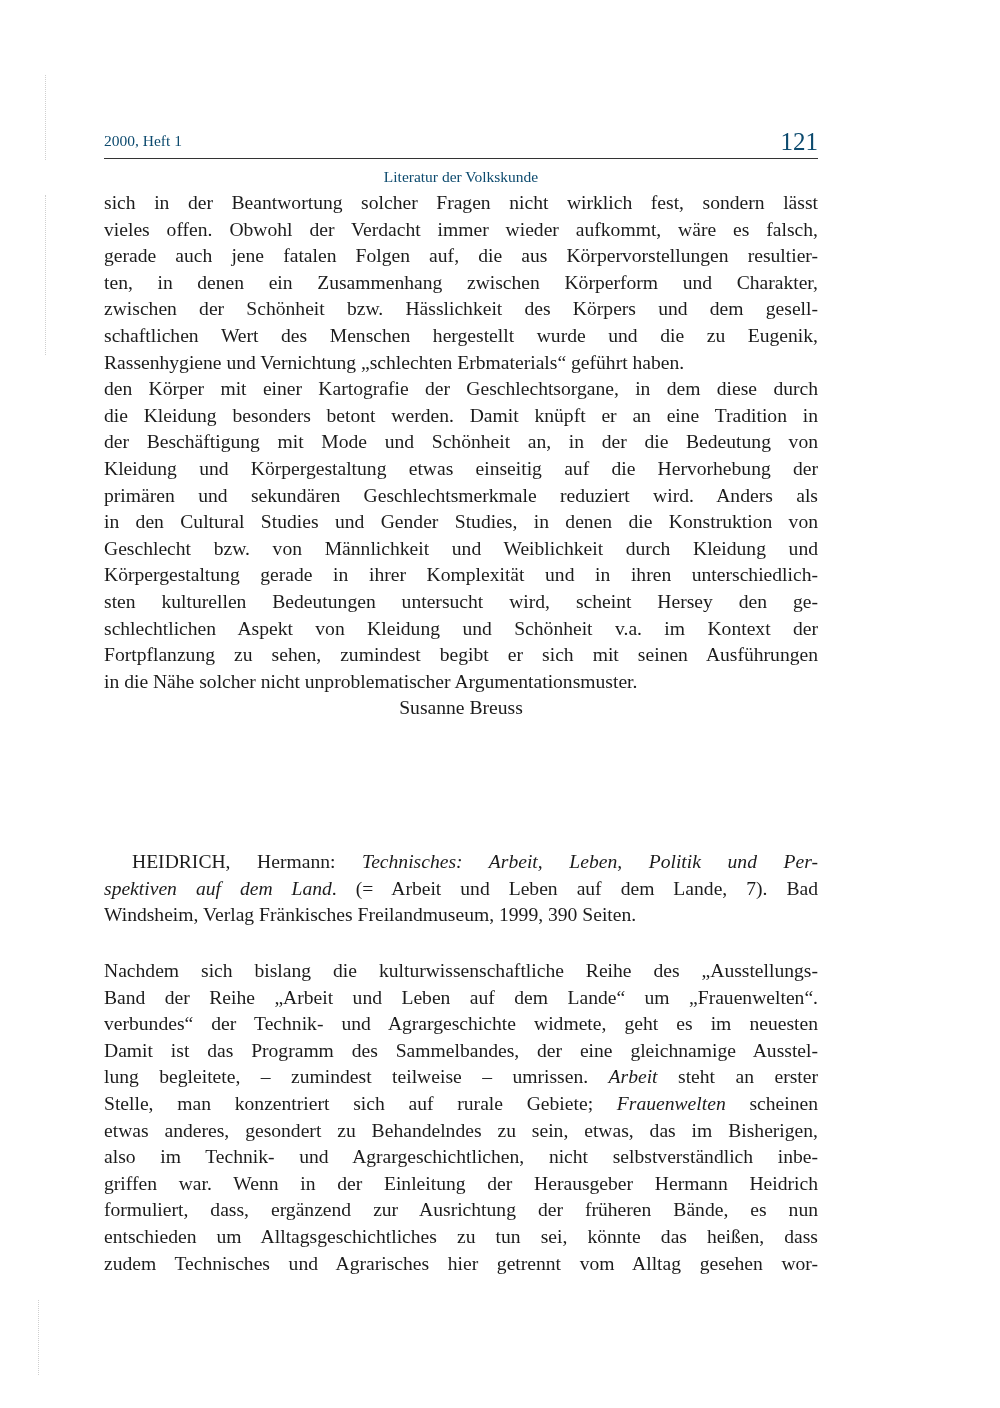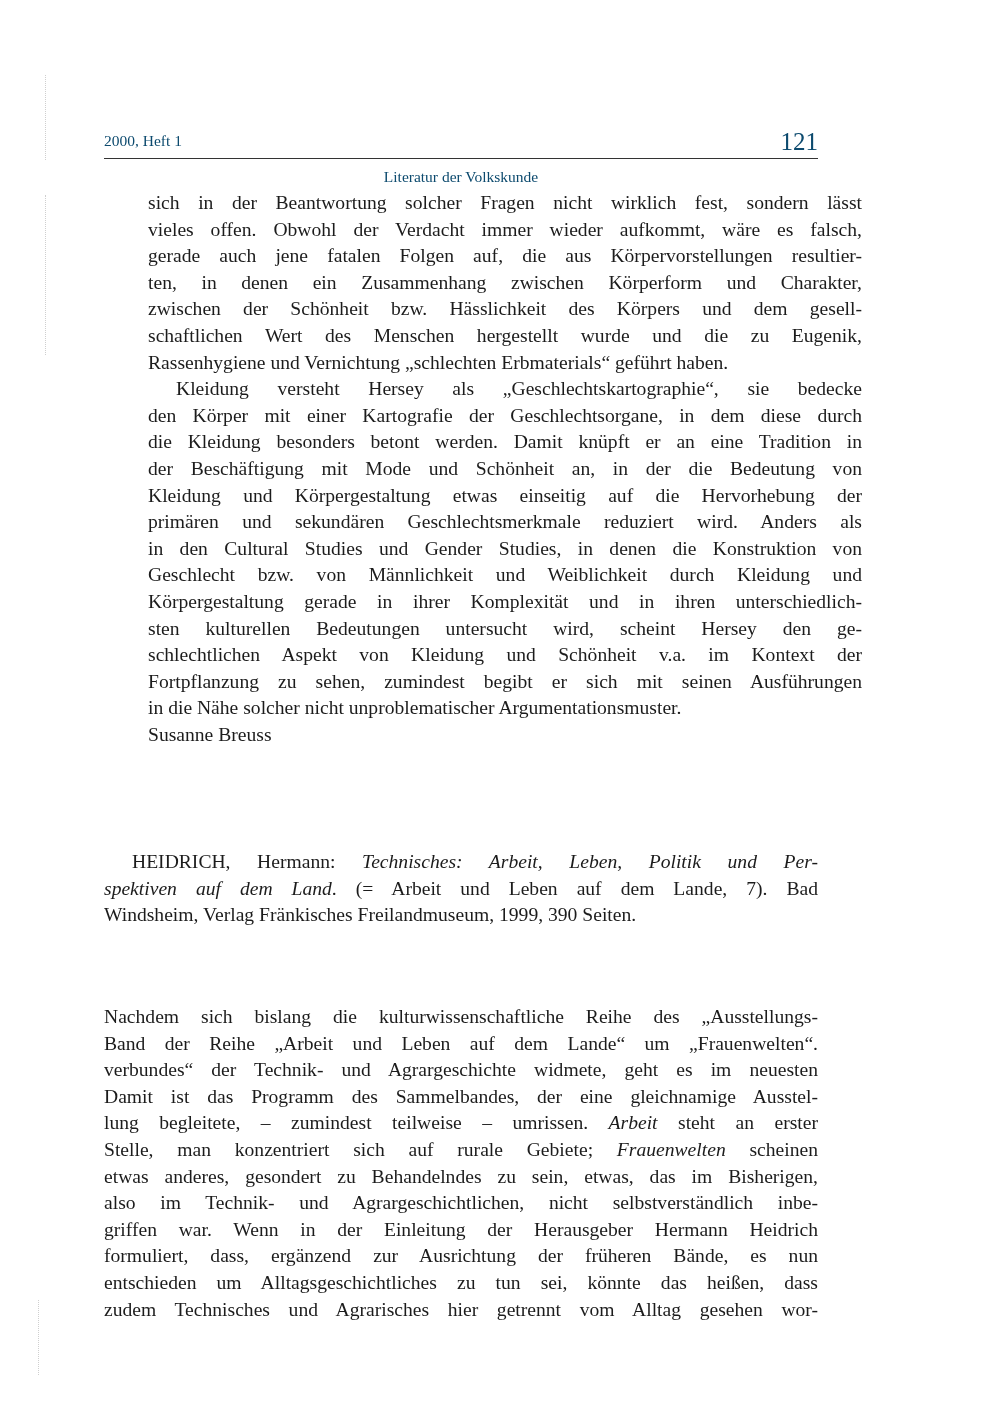--- a/index.html
+++ b/index.html
@@ -22,51 +22,50 @@
   .head-rule {
     position: absolute; left: 104px; top: 158px; width: 714px; height: 0;
     border-top: 1.3px solid #333;
   }
   .column {
     position: absolute; left: 104px; width: 714px;
     font-size: 19.6px; line-height: 26.6px; text-align: justify;
     hyphens: manual;
   }
   .column p { margin: 0; }
-  .signature { text-align: left; margin: 0; }
+  .signature { text-align: center; margin: 0; }
   em { font-style: italic; }
   .line { display: block; text-align: justify; text-align-last: justify; white-space: nowrap; }
   .line.last { text-align-last: left; }
 </style>
 </head>
 <body>
 
 <div class="margin-dots" style="top:75px;height:85px;"></div>
 <div class="margin-dots" style="top:195px;height:160px;"></div>
 <div class="margin-dots" style="top:1300px;height:75px;left:38px;"></div>
 
 <div class="running-head">
   <span class="rh-left">2000, Heft 1</span>
   <span class="rh-center">Literatur der Volkskunde</span>
   <span class="rh-right">121</span>
 </div>
 <div class="head-rule"></div>
 
-<div class="column" style="top:190px;margin-left:44px;">
+<div class="column" style="top:190px;">
   <p>
     <span class="line">sich in der Beantwortung solcher Fragen nicht wirklich fest, sondern lässt</span>
     <span class="line">vieles offen. Obwohl der Verdacht immer wieder aufkommt, wäre es falsch,</span>
     <span class="line">gerade auch jene fatalen Folgen auf, die aus Körpervorstellungen resultier-</span>
     <span class="line">ten, in denen ein Zusammenhang zwischen Körperform und Charakter,</span>
     <span class="line">zwischen der Schönheit bzw. Hässlichkeit des Körpers und dem gesell-</span>
     <span class="line">schaftlichen Wert des Menschen hergestellt wurde und die zu Eugenik,</span>
     <span class="line last">Rassenhygiene und Vernichtung „schlechten Erbmaterials“ geführt haben.</span>
   </p>
   <p>
-    <span class="line" style="padding-left:28px;">Kleidung versteht Hersey als „Geschlechtskartographie“, sie bedecke</span>
     <span class="line">den Körper mit einer Kartografie der Geschlechtsorgane, in dem diese durch</span>
     <span class="line">die Kleidung besonders betont werden. Damit knüpft er an eine Tradition in</span>
     <span class="line">der Beschäftigung mit Mode und Schönheit an, in der die Bedeutung von</span>
     <span class="line">Kleidung und Körpergestaltung etwas einseitig auf die Hervorhebung der</span>
     <span class="line">primären und sekundären Geschlechtsmerkmale reduziert wird. Anders als</span>
     <span class="line">in den Cultural Studies und Gender Studies, in denen die Konstruktion von</span>
     <span class="line">Geschlecht bzw. von Männlichkeit und Weiblichkeit durch Kleidung und</span>
     <span class="line">Körpergestaltung gerade in ihrer Komplexität und in ihren unterschiedlich-</span>
     <span class="line">sten kulturellen Bedeutungen untersucht wird, scheint Hersey den ge-</span>
     <span class="line">schlechtlichen Aspekt von Kleidung und Schönheit v.a. im Kontext der</span>
@@ -75,21 +74,21 @@
   </p>
   <p class="signature">Susanne Breuss</p>
 </div>
 
 <div class="column" style="top:849px;">
   <span class="line" style="padding-left:28px;"><span>HEIDRICH, Hermann: </span><em>Technisches: Arbeit, Leben, Politik und Per-</em></span>
   <span class="line"><em>spektiven auf dem Land</em><span>. (= Arbeit und Leben auf dem Lande, 7). Bad</span></span>
   <span class="line last">Windsheim, Verlag Fränkisches Freilandmuseum, 1999, 390 Seiten.</span>
 </div>
 
-<div class="column" style="top:1004px;">
+<div class="column" style="top:958px;">
   <span class="line">Nachdem sich bislang die kulturwissenschaftliche Reihe des „Ausstellungs-</span>
   <span class="line">Band der Reihe „Arbeit und Leben auf dem Lande“ um „Frauenwelten“.</span>
   <span class="line">verbundes“ der Technik- und Agrargeschichte widmete, geht es im neuesten</span>
   <span class="line">Damit ist das Programm des Sammelbandes, der eine gleichnamige Ausstel-</span>
   <span class="line"><span>lung begleitete, – zumindest teilweise – umrissen. </span><em>Arbeit</em><span> steht an erster</span></span>
   <span class="line"><span>Stelle, man konzentriert sich auf rurale Gebiete; </span><em>Frauenwelten</em><span> scheinen</span></span>
   <span class="line">etwas anderes, gesondert zu Behandelndes zu sein, etwas, das im Bisherigen,</span>
   <span class="line">also im Technik- und Agrargeschichtlichen, nicht selbstverständlich inbe-</span>
   <span class="line">griffen war. Wenn in der Einleitung der Herausgeber Hermann Heidrich</span>
   <span class="line">formuliert, dass, ergänzend zur Ausrichtung der früheren Bände, es nun</span>

